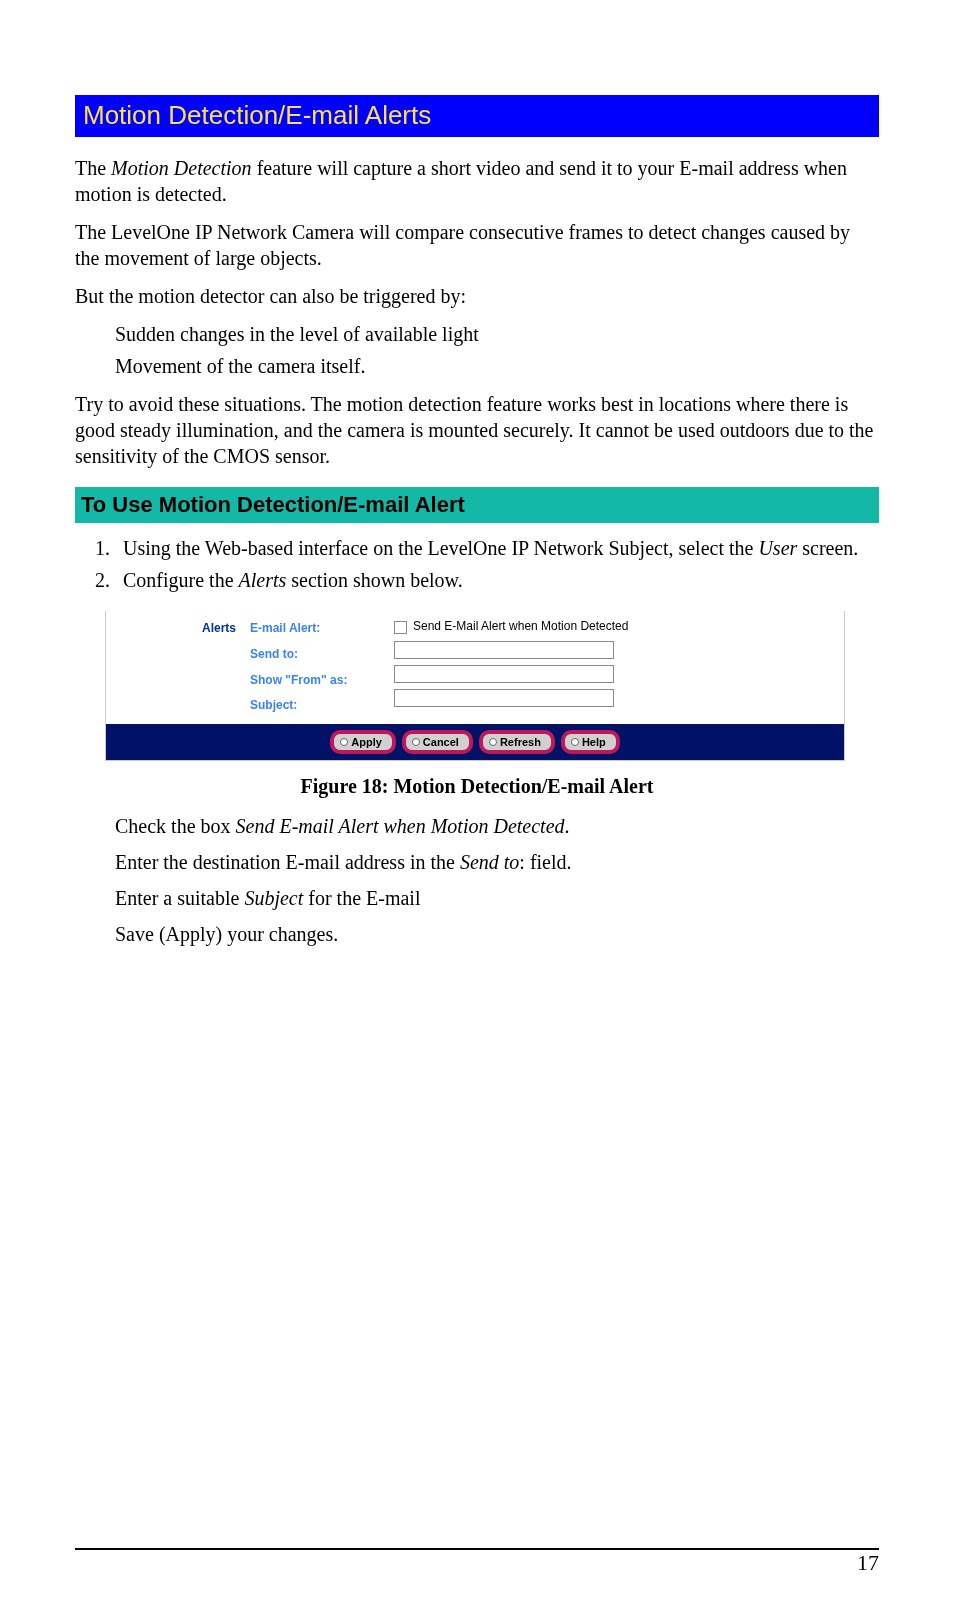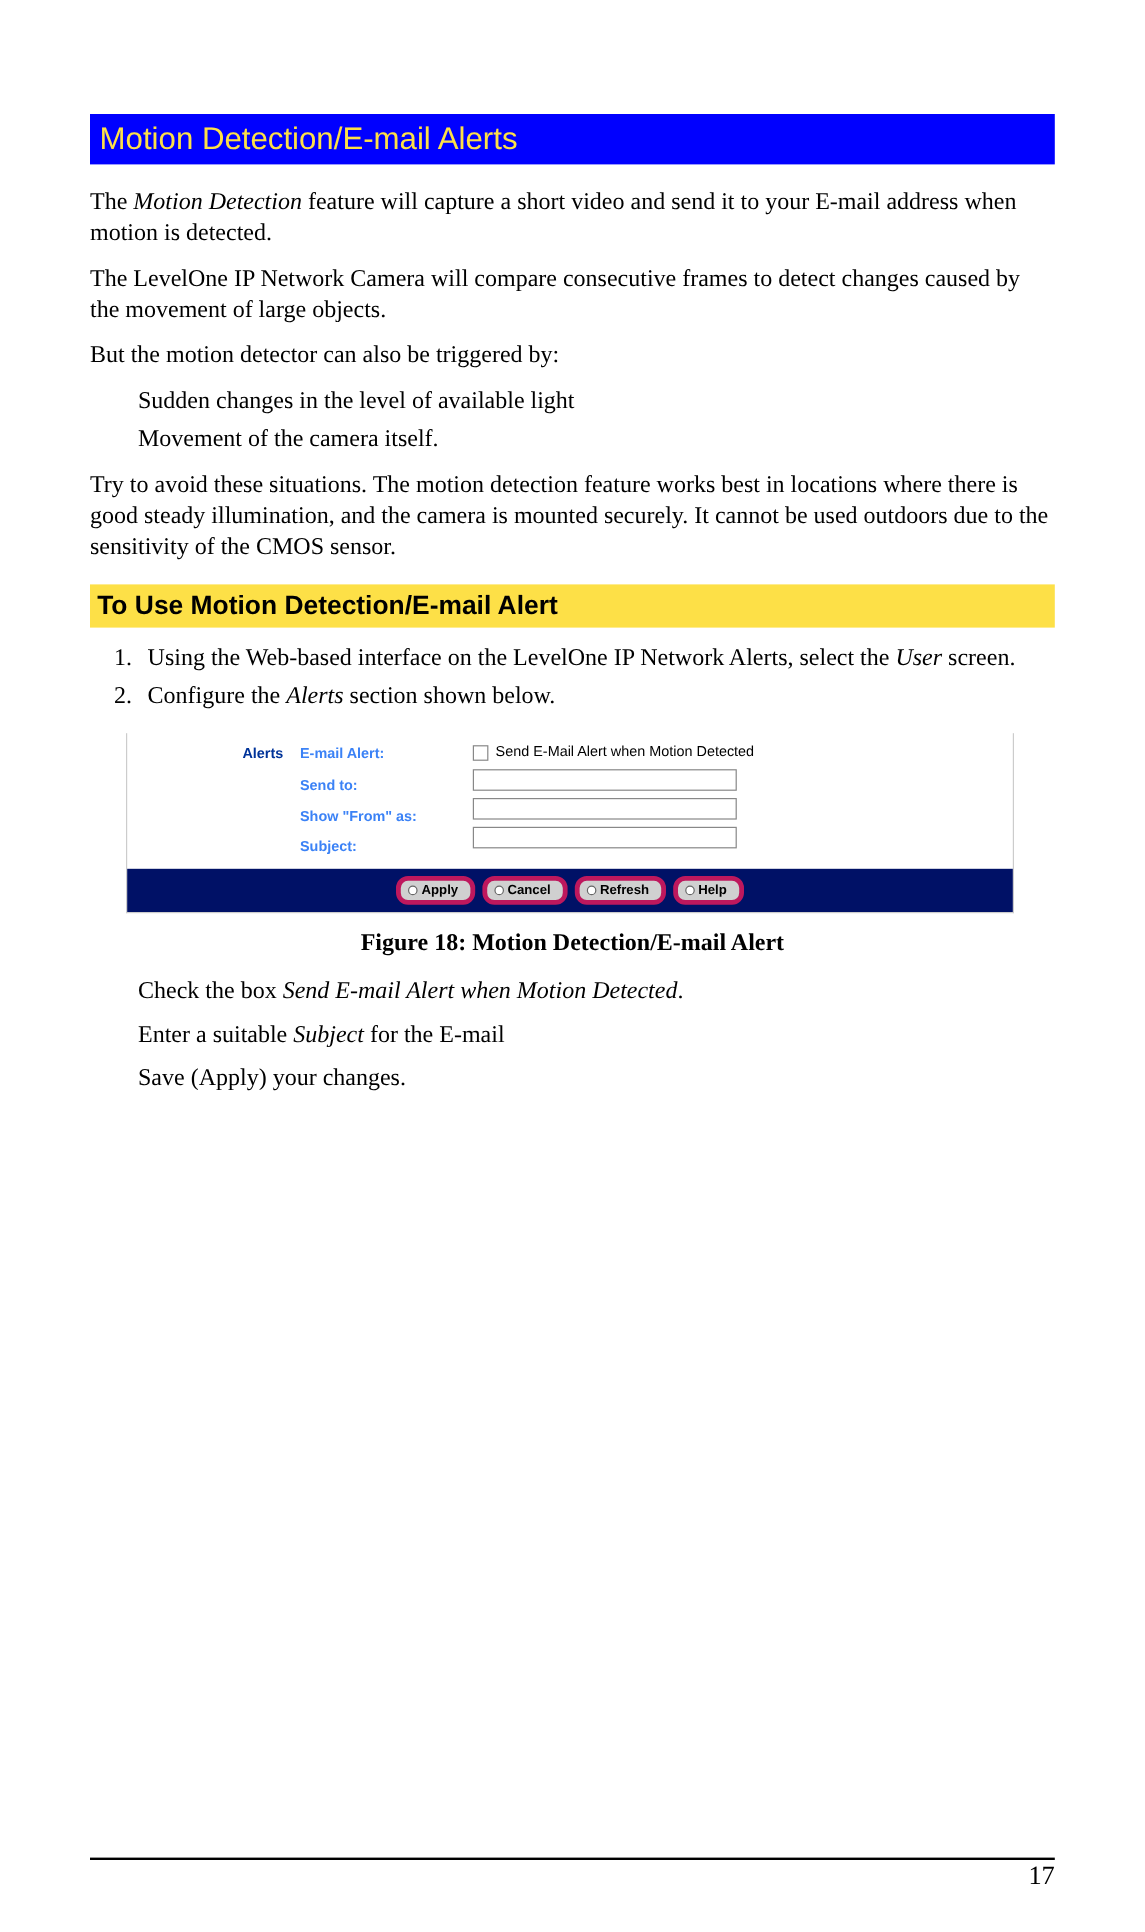--- a/index.html
+++ b/index.html
@@ -22,21 +22,21 @@
     font-weight: normal;
     font-size: 26px;
     padding: 4px 8px;
     margin-bottom: 18px;
   }
   .para { margin-bottom: 12px; }
   .italic { font-style: italic; }
   .indent-list { padding-left: 40px; margin-bottom: 12px; margin-top: 11px; }
   .indent-list div { margin-bottom: 6px; }
   .section-bar {
-    background: #fde047;
+    background: #14b8a6;
     font-family: Arial, Helvetica, sans-serif;
     font-weight: bold;
     font-size: 22px;
     padding: 4px 6px;
     margin-top: 18px;
     margin-bottom: 12px;
   }
   ol.numbered { padding-left: 40px; margin-bottom: 18px; }
   ol.numbered li { padding-left: 8px; margin-bottom: 6px; }
   .figure-wrap { margin: 8px 0 10px 30px; }
@@ -161,21 +161,21 @@
   <div>Sudden changes in the level of available light</div>
   <div>Movement of the camera itself.</div>
 </div>
 
 <div class="para">Try to avoid these situations. The motion detection feature works best in locations where there is good steady illumination, and the camera is mounted securely. It cannot be used outdoors due to the sensitivity of the CMOS sensor.</div>
 
 <div class="section-bar">To Use Motion Detection/E-mail Alert</div>
 
 <ol class="numbered">
   <li>
-    <span>Using the Web-based interface on the LevelOne IP Network Alerts, select the </span><span class="italic">User</span><span> screen.</span>
+    <span>Using the Web-based interface on the LevelOne IP Network Subject, select the </span><span class="italic">User</span><span> screen.</span>
   </li>
   <li>
     <span>Configure the </span><span class="italic">Alerts</span><span> section shown below.</span>
   </li>
 </ol>
 
 <div class="figure-wrap">
   <div class="alerts-panel">
     <div class="alerts-upper">
       <div class="alerts-side">Alerts</div>
@@ -216,19 +216,22 @@
   </div>
 </div>
 
 <div class="figure-caption">Figure 18: Motion Detection/E-mail Alert</div>
 
 <div class="instr-list">
   <div>
     <span>Check the box </span><span class="italic">Send E-mail Alert when Motion Detected</span><span>.</span>
   </div>
   <div>
+    <span>Enter the destination E-mail address in the </span><span class="italic">Send to</span><span>: field.</span>
+  </div>
+  <div>
     <span>Enter a suitable </span><span class="italic">Subject</span><span> for the E-mail</span>
   </div>
   <div>Save (Apply) your changes.</div>
 </div>
 
 <div class="footer-line"></div>
 <div class="page-num">17</div>
 
 </body></html>

